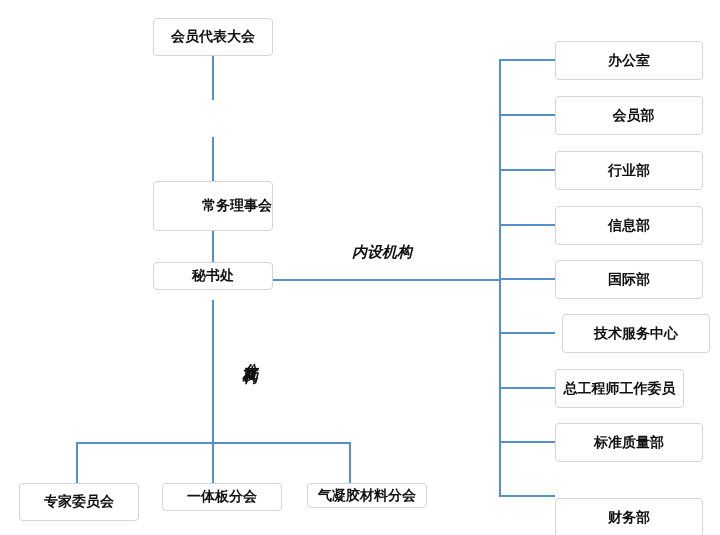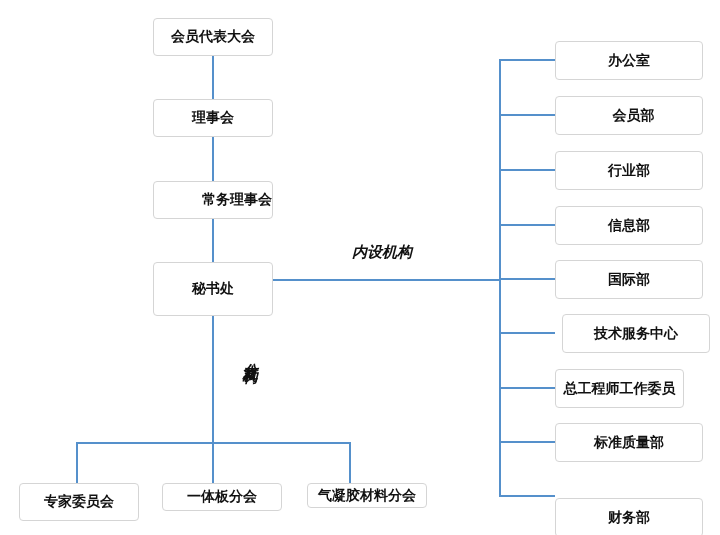--- a/index.html
+++ b/index.html
@@ -53,22 +53,22 @@
   .lbl.vertical{
     writing-mode:vertical-rl;
     text-orientation:upright;
     letter-spacing:2px;
     white-space:normal;
   }
 
   
   .c0{left:153px;top:18px;width:120px;height:38px;}
   .c1{left:153px;top:99px;width:120px;height:38px;}
-  .c2{left:153px;top:181px;width:120px;height:38px;padding-left:48px;}
-  .c3{left:153px;top:262px;width:120px;height:54px;}
+  .c2{left:153px;top:181px;width:120px;height:50px;padding-left:48px;}
+  .c3{left:153px;top:262px;width:120px;height:28px;}
 
   
   .r0{left:555px;top:41px;width:148px;height:39px;}
   .r1{left:555px;top:96px;width:148px;height:39px;padding-left:9px;}
   .r2{left:555px;top:151px;width:148px;height:39px;}
   .r3{left:555px;top:206px;width:148px;height:39px;}
   .r4{left:555px;top:260px;width:148px;height:39px;}
   .r5{left:562px;top:314px;width:148px;height:39px;}
   .r6{left:555px;top:369px;width:129px;height:39px;}
   .r7{left:555px;top:423px;width:148px;height:39px;font-family:Liberation Serif, serif;}
@@ -129,21 +129,20 @@
   <div class="ln t4"></div>
   <div class="ln t5"></div>
   <div class="ln t6"></div>
   <div class="ln t7"></div>
   <div class="ln t8"></div>
   <div class="ln hbranch"></div>
   <div class="ln d0"></div>
   <div class="ln d2"></div>
 
   <div class="node c0">会员代表大会</div>
-  <div class="node c1">理事会</div>
   <div class="node c2">常务理事会</div>
   <div class="node c3">秘书处</div>
 
   <div class="lbl lbl-internal">内设机构</div>
   <div class="lbl vertical lbl-branch">分支机构</div>
 
   <div class="node r0">办公室</div>
   <div class="node r1">会员部</div>
   <div class="node r2">行业部</div>
   <div class="node r3">信息部</div>

